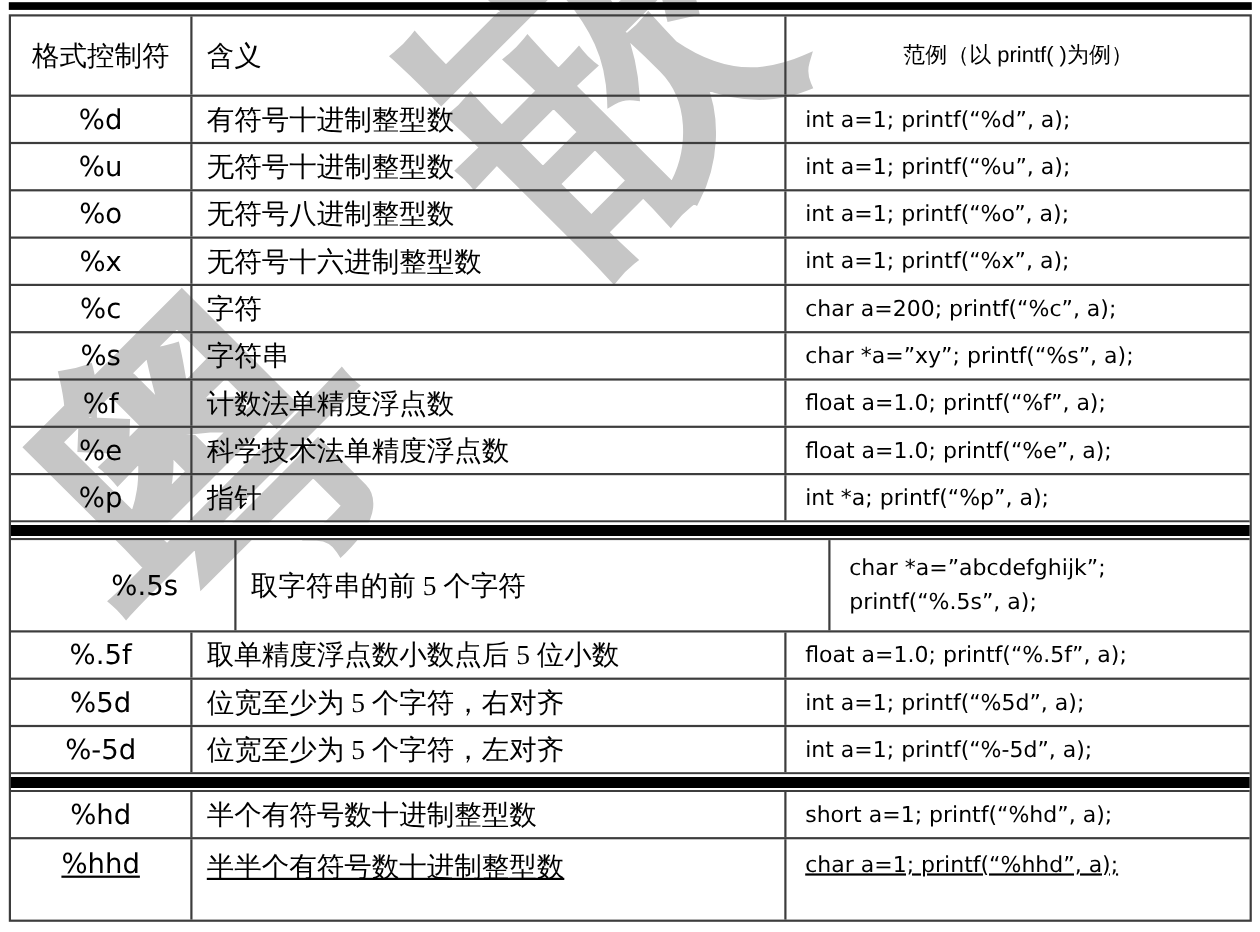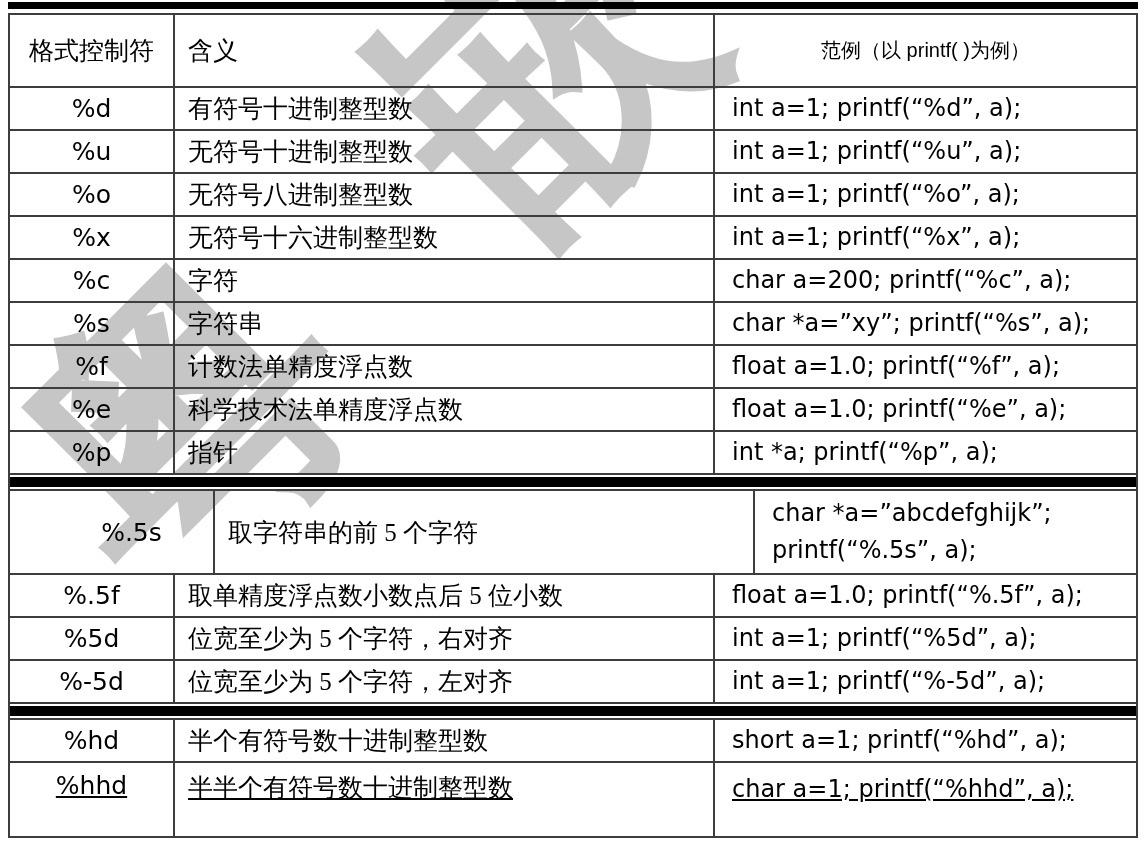--- a/index.html
+++ b/index.html
@@ -73,21 +73,21 @@
     width: 540px;
     padding-left: 13px;
     border-right: 2px solid #3d3d3d;
     font-family: "Liberation Serif", "DejaVu Serif", serif;
     font-size: 25px;
   }
   .c3 {
     flex: 1;
     padding-left: 17px;
     font-family: "DejaVu Sans", "Liberation Sans", sans-serif;
-    font-size: 24px;
+    font-size: 20px;
     line-height: 1.54;
     white-space: pre-line;
   }
   .header-row { min-height: 73px; }
   .header-row .c1 {
     font-family: "Liberation Serif", "DejaVu Serif", serif;
     font-size: 25px;
   }
   .header-row .c3 {
     justify-content: center;

